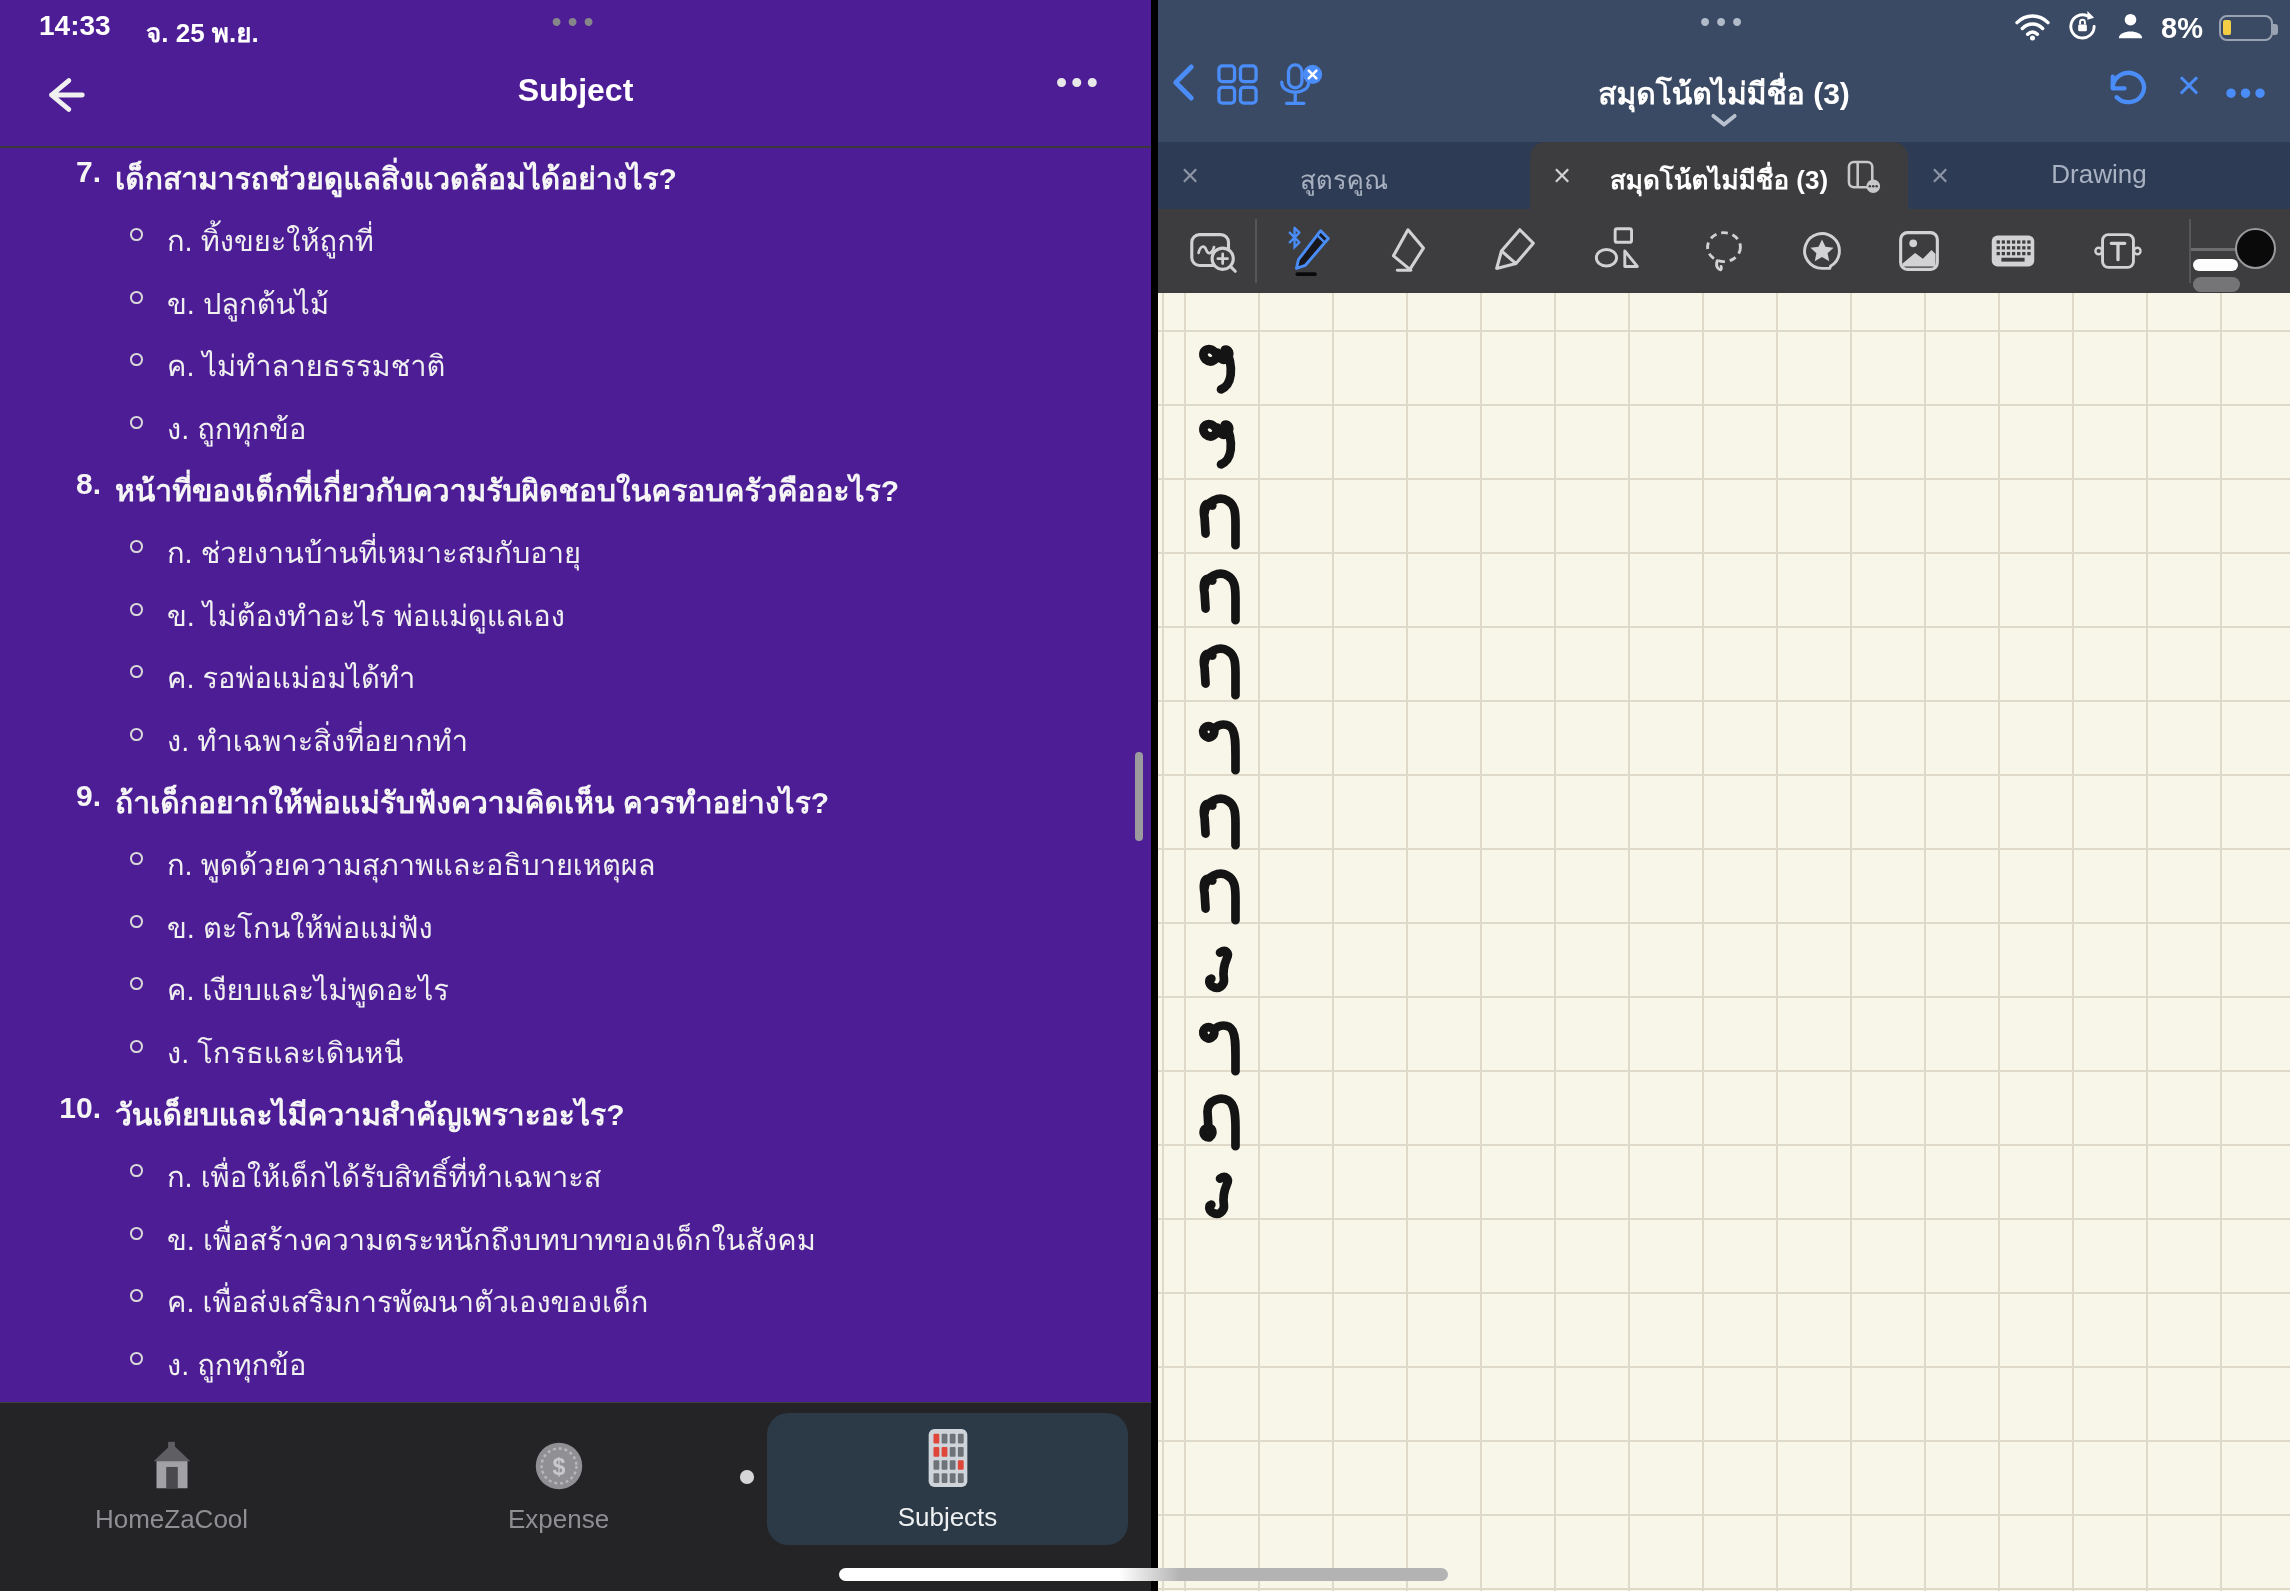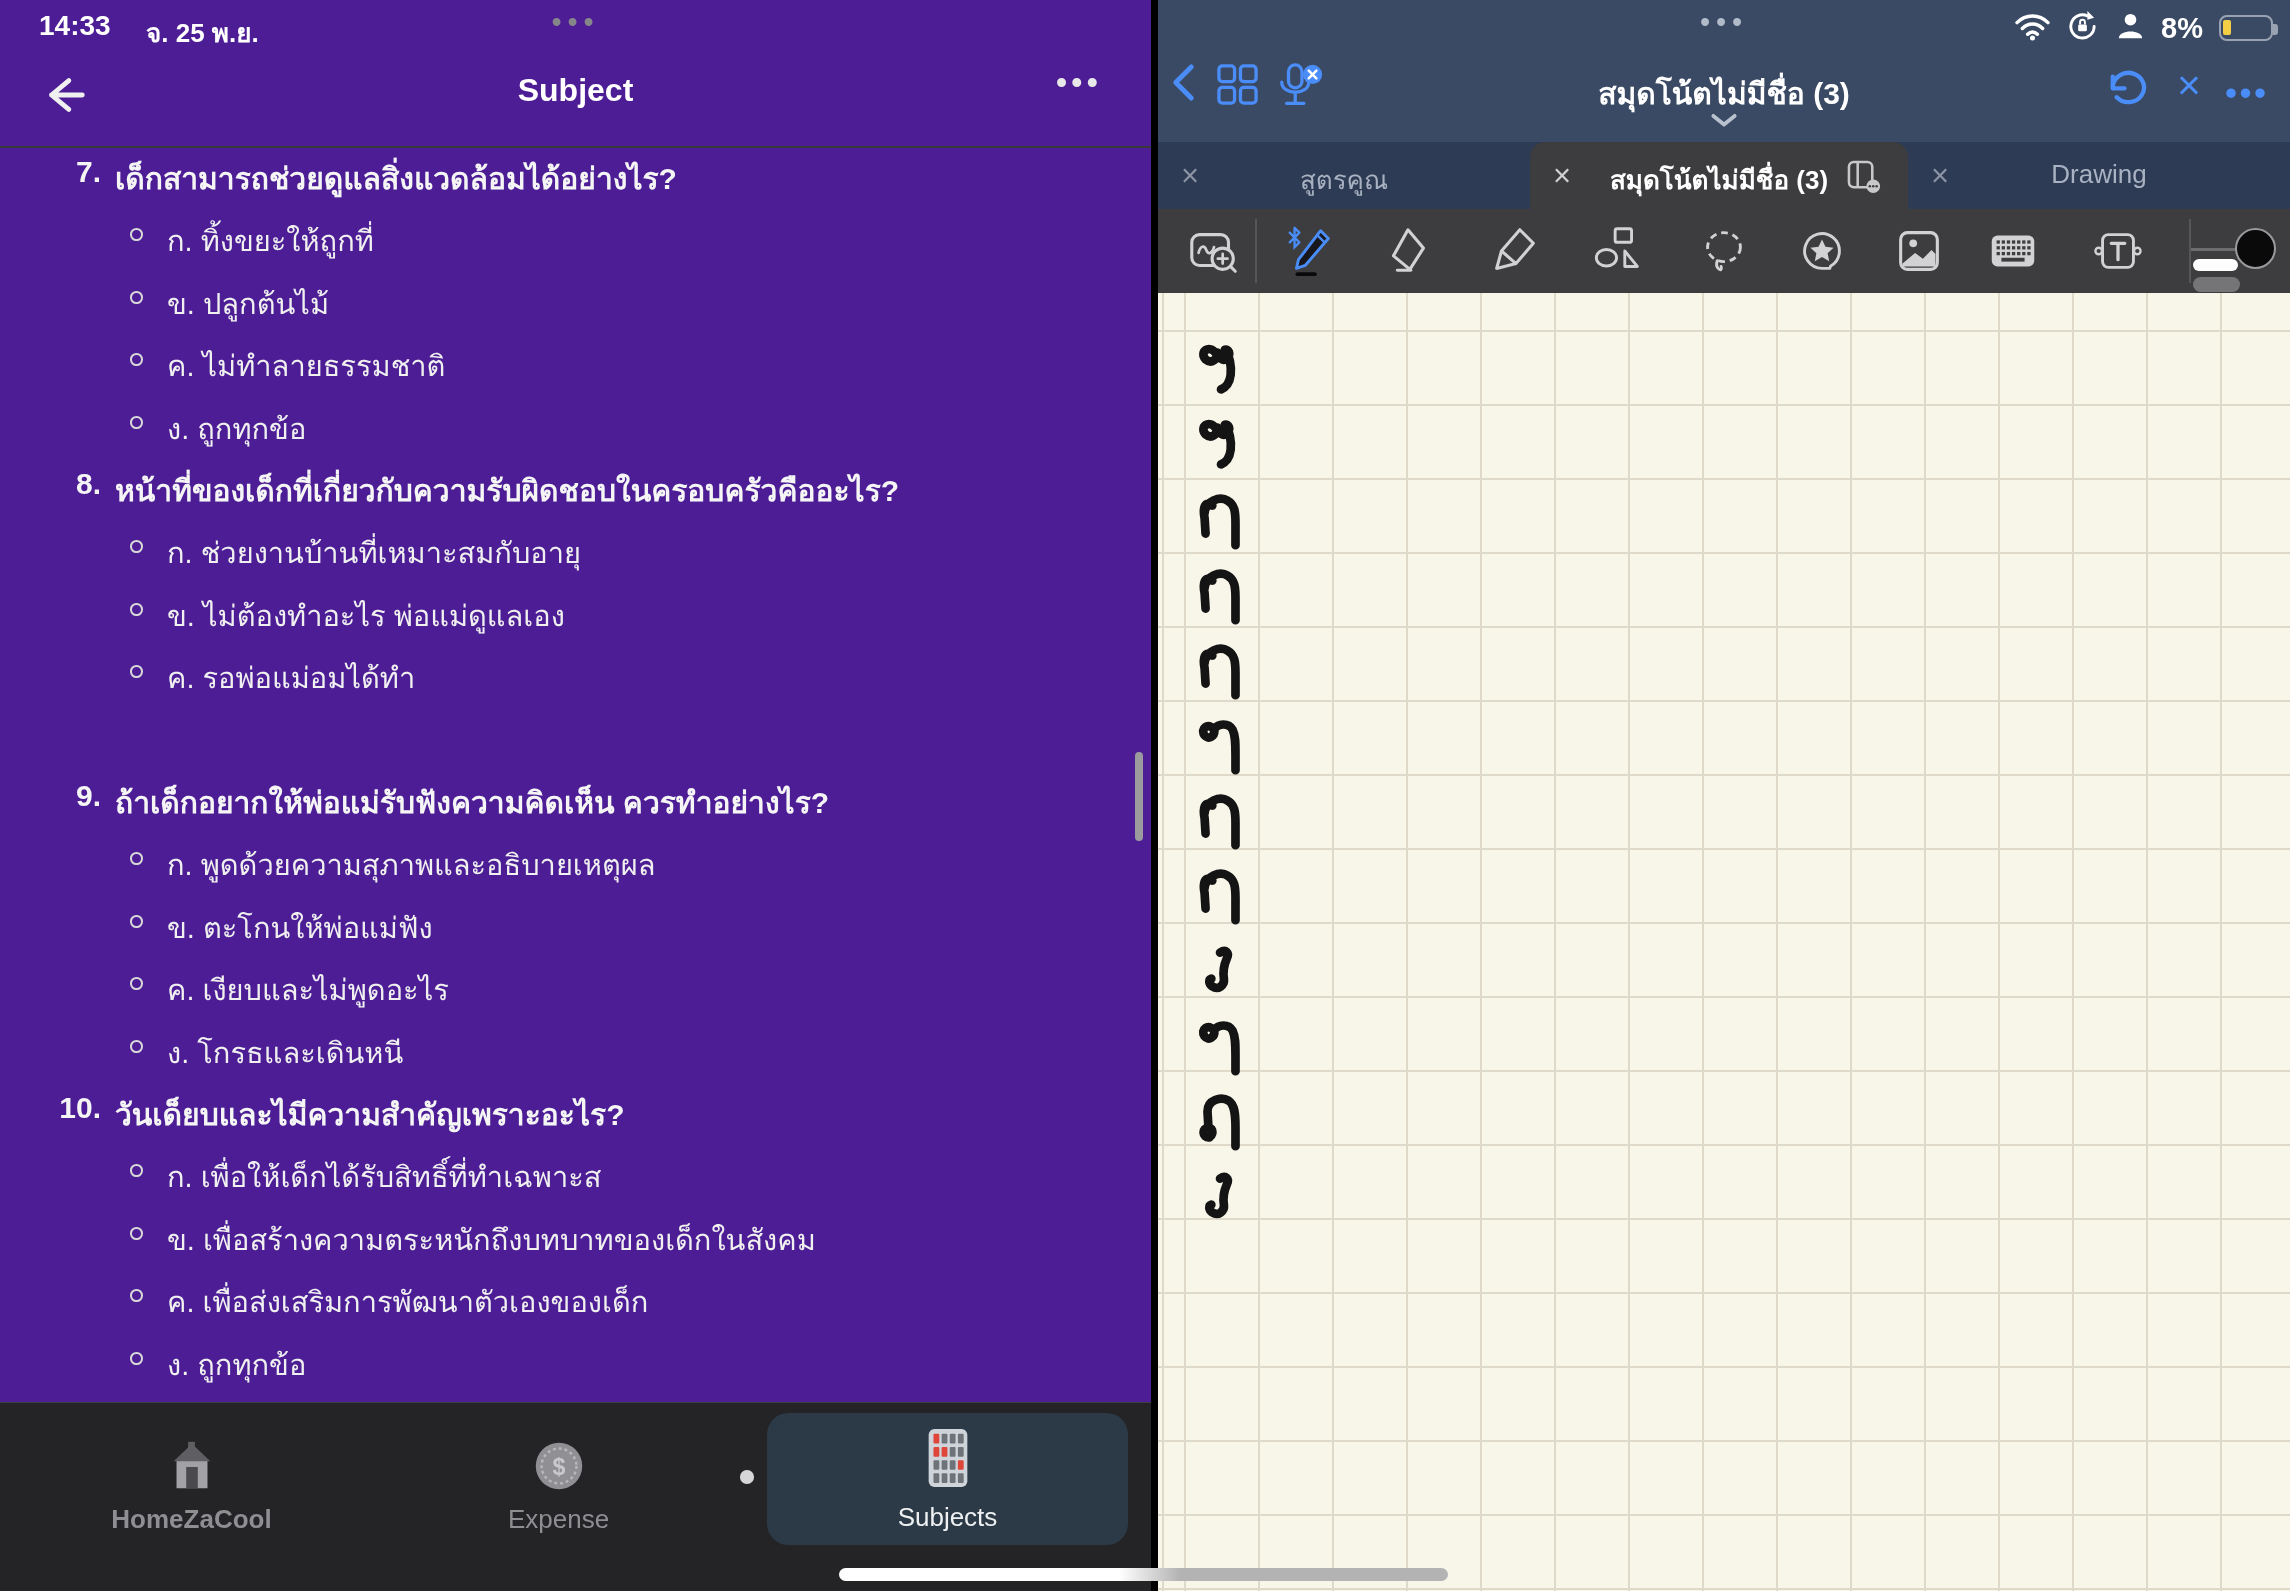--- a/index.html
+++ b/index.html
@@ -141,20 +141,24 @@
                     <span class="otext">ก. ช่วยงานบ้านที่เหมาะสมกับอายุ</span>
         </div>
         <div class="orow" style="top: 434px;">
           <span class="bullet"></span>
                     <span class="otext">ข. ไม่ต้องทำอะไร พ่อแม่ดูแลเอง</span>
         </div>
         <div class="orow" style="top: 496px;">
           <span class="bullet"></span>
                     <span class="otext">ค. รอพ่อแม่อมได้ทำ</span>
         </div>
+        <div class="orow" style="top: 559px;">
+          <span class="bullet"></span>
+                    <span class="otext">ง. ทำเฉพาะสิ่งที่อยากทำ</span>
+        </div>
         <div class="qrow" style="top: 621px;">
           <span class="qnum">9.</span>
                   <span class="qtext">ถ้าเด็กอยากให้พ่อแม่รับฟังความคิดเห็น ควรทำอย่างไร?</span>
         </div>
         <div class="orow" style="top: 683px;">
           <span class="bullet"></span>
                     <span class="otext">ก. พูดด้วยความสุภาพและอธิบายเหตุผล</span>
         </div>
         <div class="orow" style="top: 746px;">
           <span class="bullet"></span>
@@ -186,21 +190,21 @@
         </div>
         <div class="orow" style="top: 1183px;">
           <span class="bullet"></span>
                     <span class="otext">ง. ถูกทุกข้อ</span>
         </div>
       </div>
 
     <div class="lscrollbar"></div>
 
     <nav class="ltabbar" id="ltabbar">
-        <button class="tab-item" style="left: 36px; font-weight: bold;">
+        <button class="tab-item" style="left: 16px;">
           <span class="ticon"><svg width="64" height="60" viewBox="0 0 66 62">
               <path d="M14 26 L33 8 L52 26 Z" fill="#5f5f63"></path>
               <rect x="29" y="6" width="7" height="8" fill="#5f5f63"></rect>
               <rect x="17" y="26" width="32" height="28" fill="#a2a2a6"></rect>
               <rect x="27" y="32" width="12" height="22" fill="#4a4a4e"></rect>
             </svg></span>
                  <span class="tlabel">HomeZaCool</span>
         </button>
         <button class="tab-item" style="left: 403px;">
           <span class="ticon"><svg width="60" height="60" viewBox="0 0 62 62">

